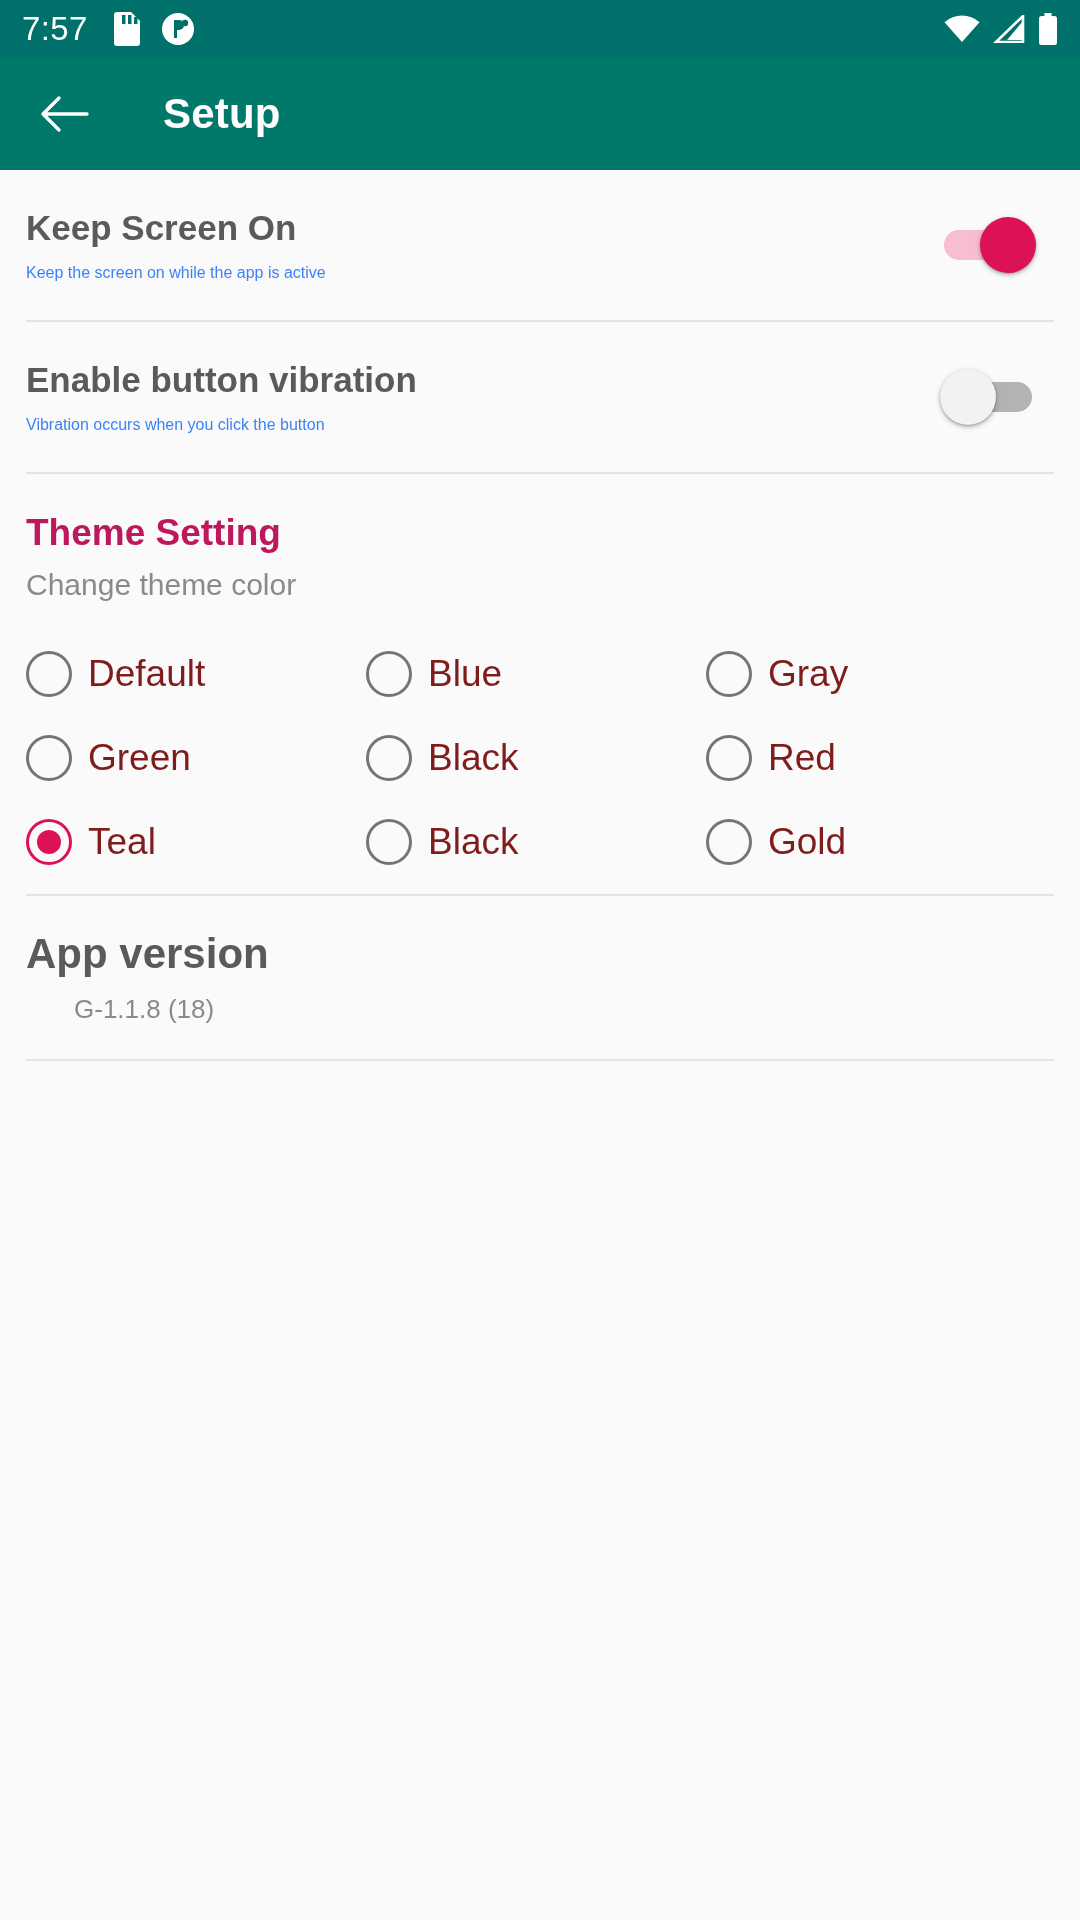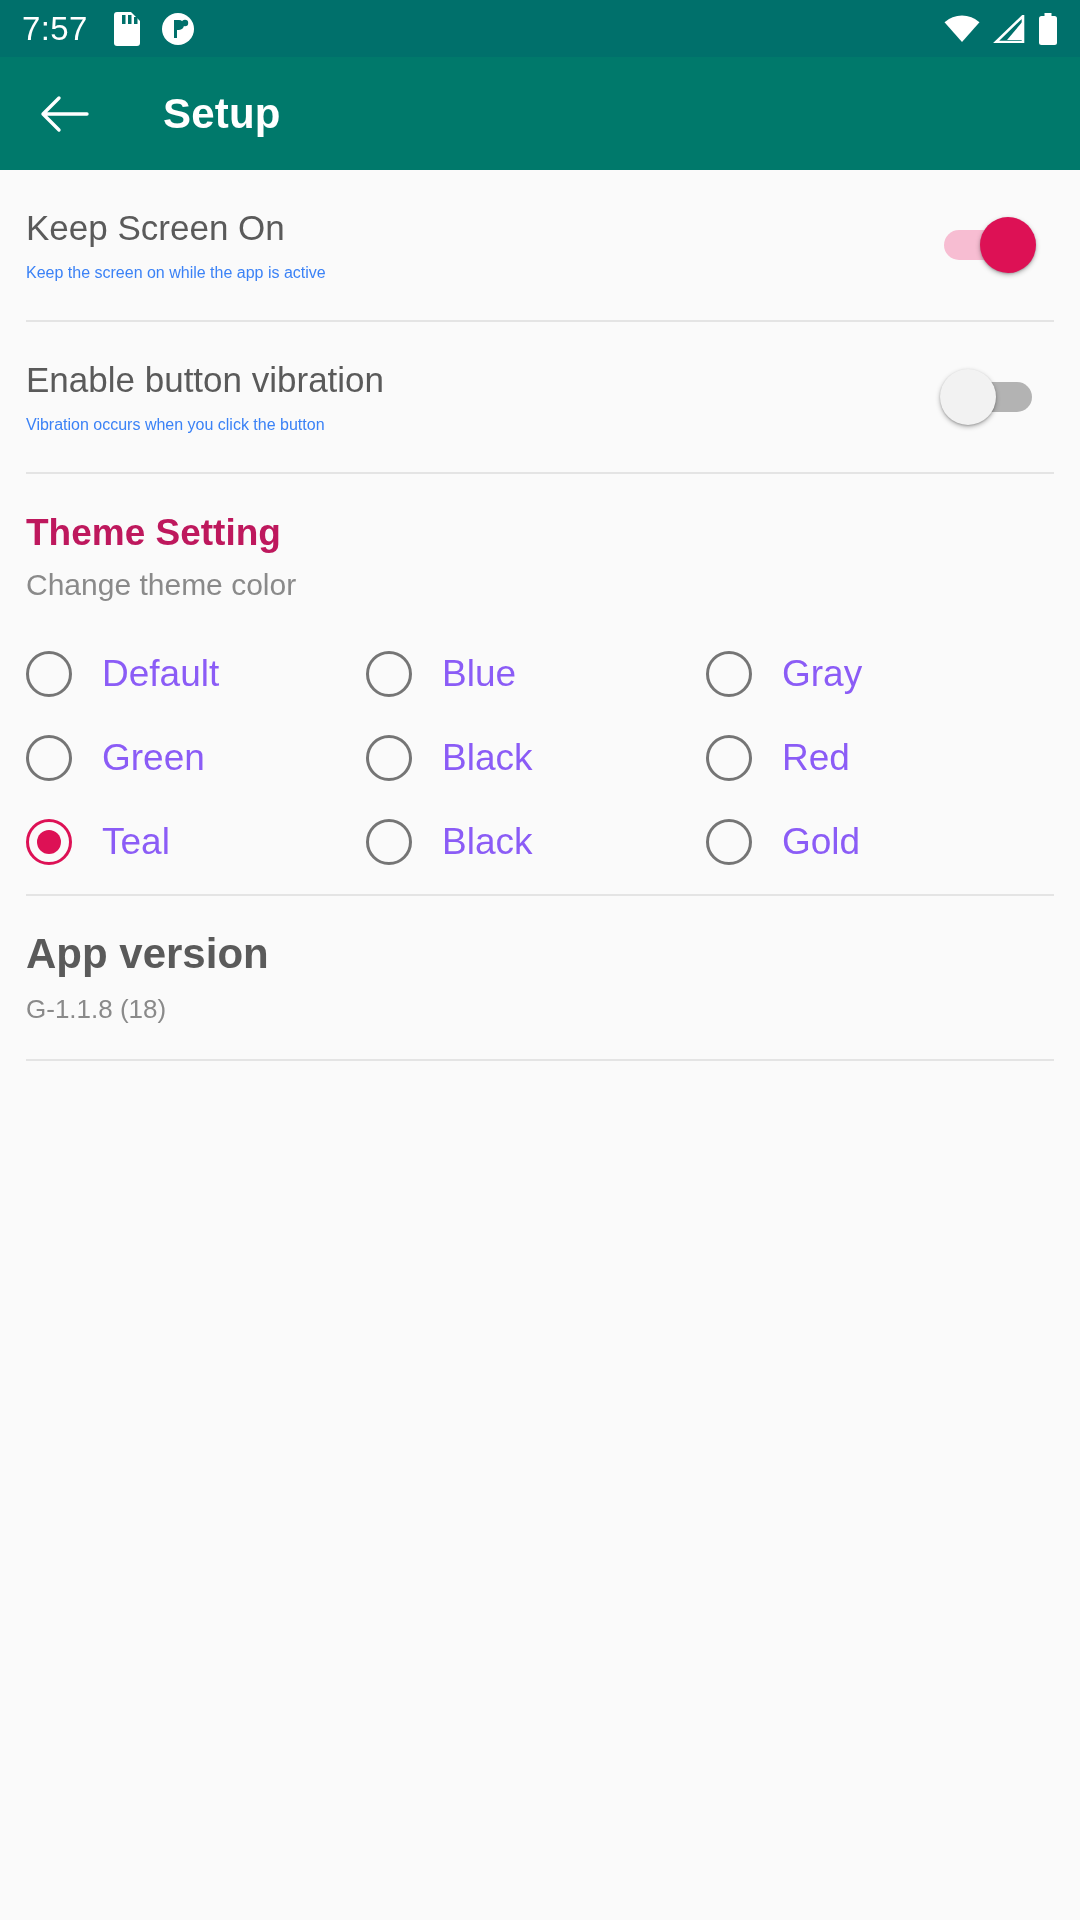--- a/index.html
+++ b/index.html
@@ -98,21 +98,21 @@
     display: flex;
     align-items: center;
     padding: 0 26px 0 26px;
     min-height: 150px;
   }
 
   .pref-texts { flex: 1; padding-right: 20px; }
 
   .pref-title {
     font-size: 35px;
-    font-weight: 400;
+    font-weight: 700;
     color: #5A5A5A;
     line-height: 1.15;
   }
 
   .pref-sub {
     font-size: 16px;
     color: #3b82f6;
     margin-top: 15px;
     line-height: 1.2;
   }
@@ -206,38 +206,39 @@
     width: 24px;
     height: 24px;
     border-radius: 50%;
     background: transparent;
   }
 
   .radio-item.selected .radio-dot { background: #DD1155; }
 
   .radio-label {
     font-size: 37px;
-    color: #8b5cf6;
-    margin-left: 30px;
+    color: #7f1d1d;
+    margin-left: 16px;
     line-height: 1;
   }
 
   
   .version-section { padding: 34px 26px 34px 26px; }
 
   .version-title {
     font-size: 42px;
     font-weight: 700;
     color: #5A5A5A;
   }
 
   .version-value {
     font-size: 26px;
     color: #8A8A8A;
     margin-top: 16px;
+    margin-left: 48px;
   }
 
   .spacer { flex: 1; }
 </style>
 </head>
 <body>
 
 <div class="phone">
 
   <div class="status-bar">

